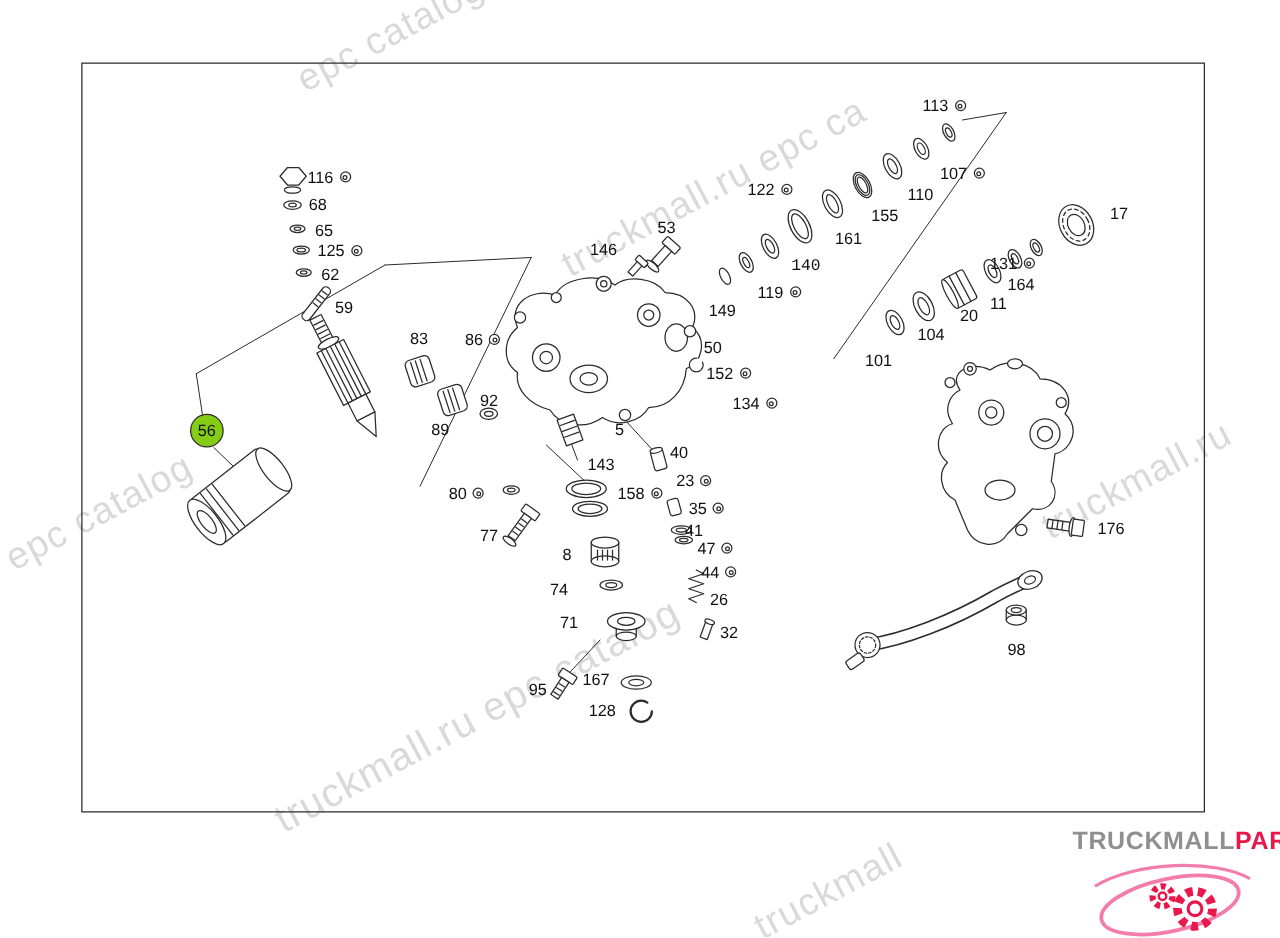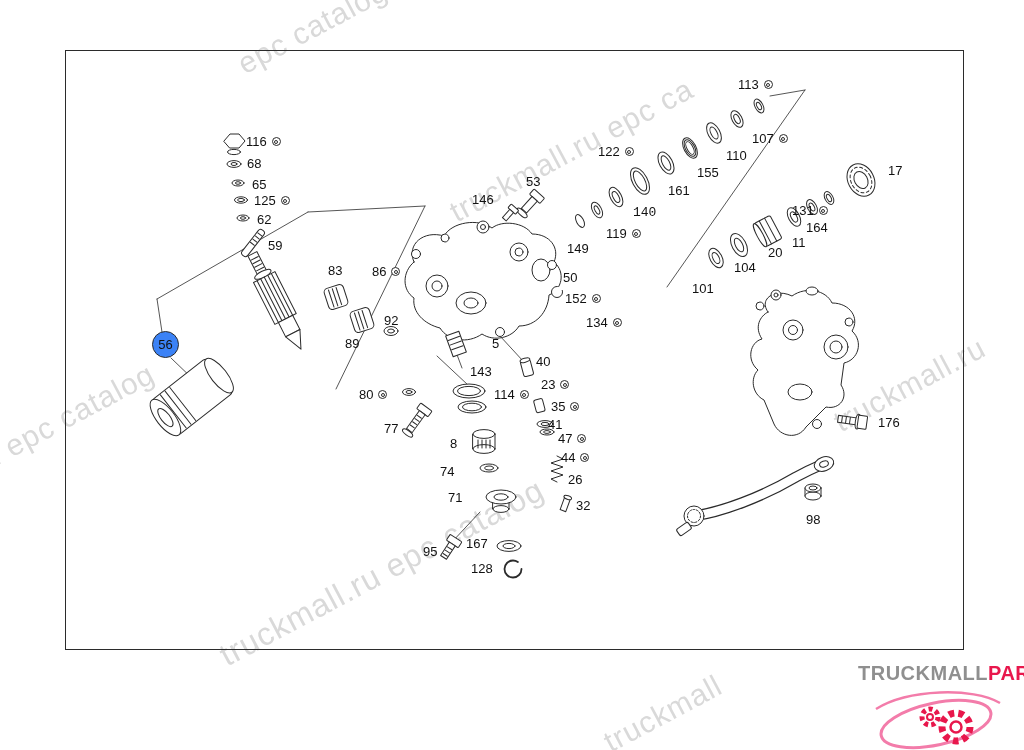--- a/index.html
+++ b/index.html
@@ -8,21 +8,21 @@
   .layer { position:absolute; left:0; top:0; width:1024px; height:750px; }
   .watermark { position:absolute; transform:rotate(-28deg); transform-origin:0 50%;
                color:var(--watermark,#dcdcdc); white-space:nowrap; letter-spacing:1px;
                font-family:"Liberation Sans", sans-serif; }
   .frame { position:absolute; left:65px; top:50px; width:897px; height:598px;
            border:1px solid var(--frame,#2b2b2b); }
   .art { position:absolute; left:0; top:0; width:1024px; height:750px; color:var(--line,#2b2b2b); }
   .part-label { position:absolute; display:flex; align-items:center; gap:5px;
                 font-size:13px; color:var(--label-text,#111); line-height:15px; }
   .part-label.circled { width:27px; height:27px; border:1.2px solid var(--line,#2b2b2b);
-                border-radius:50%; justify-content:center; gap:0; background:#3b82f6; box-sizing:border-box; }
+                border-radius:50%; justify-content:center; gap:0; background:#84cc16; box-sizing:border-box; }
   .part-icon { width:9px; height:9px; border:1.2px solid var(--line,#2b2b2b); border-radius:50%;
                display:inline-block; position:relative; background:#fff; box-sizing:border-box; }
   .part-icon::after { content:""; position:absolute; inset:1.5px; border:1px solid var(--line,#2b2b2b);
                border-radius:50%; }
   .logo { position:absolute; left:858px; top:662px; width:160px; text-align:center; }
   .logo-text { font-weight:bold; font-size:20px; letter-spacing:0.5px; color:var(--logo-gray,#8f8f8f); }
   .logo-text .red-part { color:var(--logo-red,#e8174c); }
   .logo-art { display:block; margin:-6px auto 0 auto; }
   .logo-art .pink { stroke:var(--logo-pink,#f37caa); }
   .logo-art .red { stroke:var(--logo-red,#e8174c); }
@@ -336,21 +336,21 @@
       <div class="part-label" style="left: 526px; top: 174px;">
         <span>53</span>
       </div>
       <div class="part-label" style="left: 492px; top: 336px;">
         <span>5</span>
       </div>
       <div class="part-label" style="left: 470px; top: 364px;">
         <span>143</span>
       </div>
       <div class="part-label" style="left: 494px; top: 387px;">
-        <span>114</span>
+        <span>158</span>
         <span class="part-icon"></span>
       </div>
       <div class="part-label" style="left: 450px; top: 436px;">
         <span>8</span>
       </div>
       <div class="part-label" style="left: 440px; top: 464px; align-items: center;">
         <span>74</span>
       </div>
       <div class="part-label" style="left: 448px; top: 490px;">
         <span>71</span>

